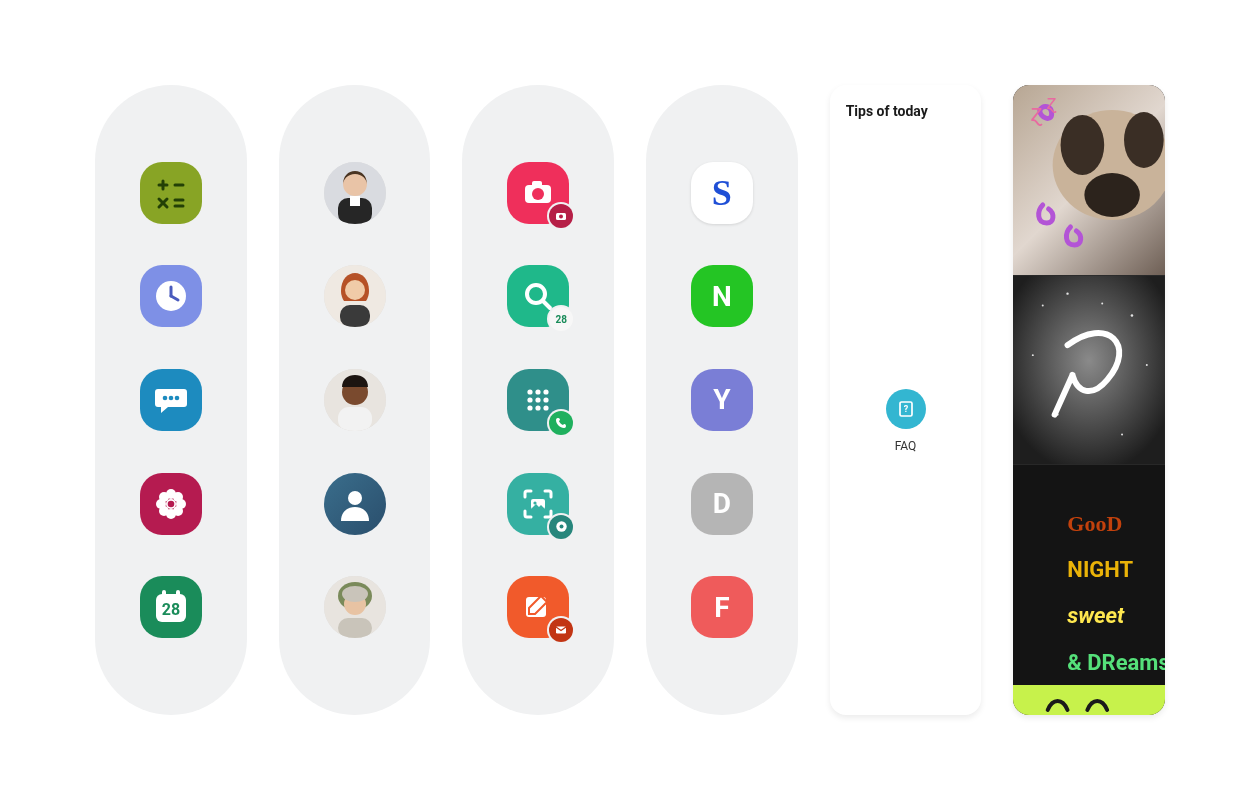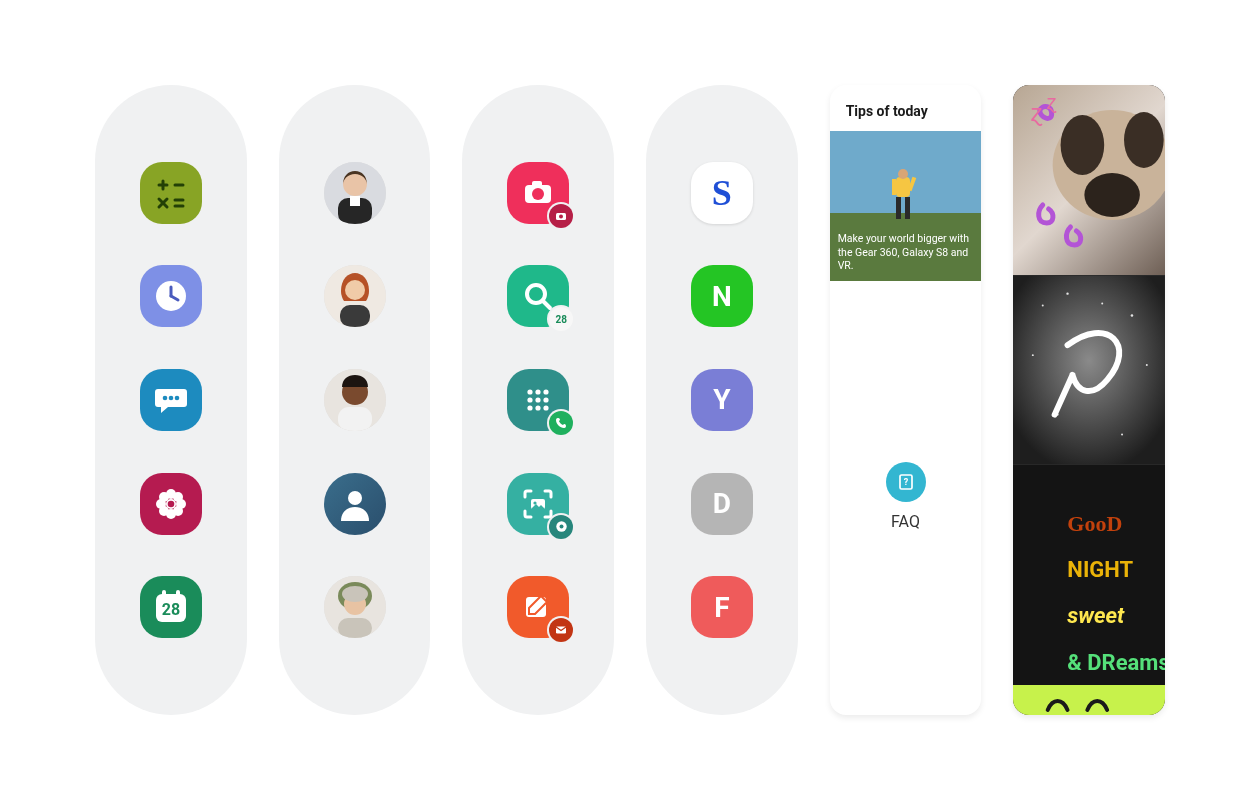--- a/index.html
+++ b/index.html
@@ -43,21 +43,21 @@
     box-shadow:var(--shadow);
     display:flex;flex-direction:column;overflow:hidden;justify-content:space-between;
   }
   .tips-title{font-size:14px;font-weight:700;color:#1a1a1a;padding:18px 16px 12px;}
   .tip-card{position:relative;height:150px;background:#6c869b;}
   .tip-card + .tip-card{margin-top:2px;}
   .tip-caption{position:absolute;left:8px;right:8px;bottom:8px;font-size:10.5px;color:#fff;line-height:1.3;}
   .tips-actions{flex:1;display:flex;flex-direction:column;align-items:center;justify-content:space-evenly;padding:18px 0 22px;}
   .tip-btn{display:flex;flex-direction:column;align-items:center;gap:10px;cursor:pointer;}
   .tip-btn .bubble{width:40px;height:40px;border-radius:50%;background:#33b6d1;display:flex;align-items:center;justify-content:center;color:#fff;}
-  .tip-btn .lbl{font-size:16px;color:#333;}
+  .tip-btn .lbl{font-size:12px;color:#333;}
   
   .gallery-panel{
     width:var(--panel-w);height:var(--panel-h);
     border-radius:16px;overflow:hidden;background:#191919;box-shadow:var(--shadow);
     display:flex;flex-direction:column;
   }
   .gimg{flex:0 0 auto;}
   .gimg.h1{height:190px;}
   .gimg.h2{height:190px;}
   .gimg.h3{height:220px;}
@@ -265,34 +265,20 @@
   <div class="panel">
     <div class="icon squircle letter" style="background:#ffffff;color:#1f4fd6;font-family:'Brush Script MT','Segoe Script',cursive;font-size:36px;box-shadow:0 1px 3px rgba(0,0,0,0.12)">S</div>
     <div class="icon squircle letter" style="background:#24c524;color:#ffffff">N</div>
     <div class="icon squircle letter" style="background:#7a7ed6;color:#ffffff">Y</div>
     <div class="icon squircle letter" style="background:#b5b5b5;color:#ffffff">D</div>
     <div class="icon squircle letter" style="background:#ef5b5b;color:#ffffff">F</div>
   </div>
 
   <div class="tips-panel">
     <div class="tips-title">Tips of today</div>
-    <div class="tip-card sky">
-
-      <div class="figure" style="left:58px;top:38px;width:30px;height:60px;">
-        <svg viewBox="0 0 30 60">
-            <rect x="8" y="8" width="14" height="20" rx="4" fill="#f6c642"></rect>
-            <circle cx="15" cy="5" r="5" fill="#d9a575"></circle>
-            <rect x="8" y="28" width="5" height="22" fill="#2a2a2a"></rect>
-            <rect x="17" y="28" width="5" height="22" fill="#2a2a2a"></rect>
-            <rect x="4" y="10" width="4" height="16" fill="#f6c642"></rect>
-            <rect x="22" y="8" width="4" height="14" fill="#f6c642" transform="rotate(20 24 15)"></rect>
-          </svg>
-      </div>
-      <div class="tip-caption">Make your world bigger with the Gear 360, Galaxy S8 and VR.</div>
-    </div>
     <div class="tips-actions">
       <div class="tip-btn">
         <div class="bubble">
           <svg width="18" height="18" viewBox="0 0 18 18">
               <rect x="3" y="2" width="12" height="14" rx="1.5" fill="none" stroke="#fff" stroke-width="1.7"></rect>
               <text x="9" y="12" text-anchor="middle" font-size="9" fill="#fff" font-weight="700">?</text>
             </svg>
         </div>
         <div class="lbl">FAQ</div>
       </div>

